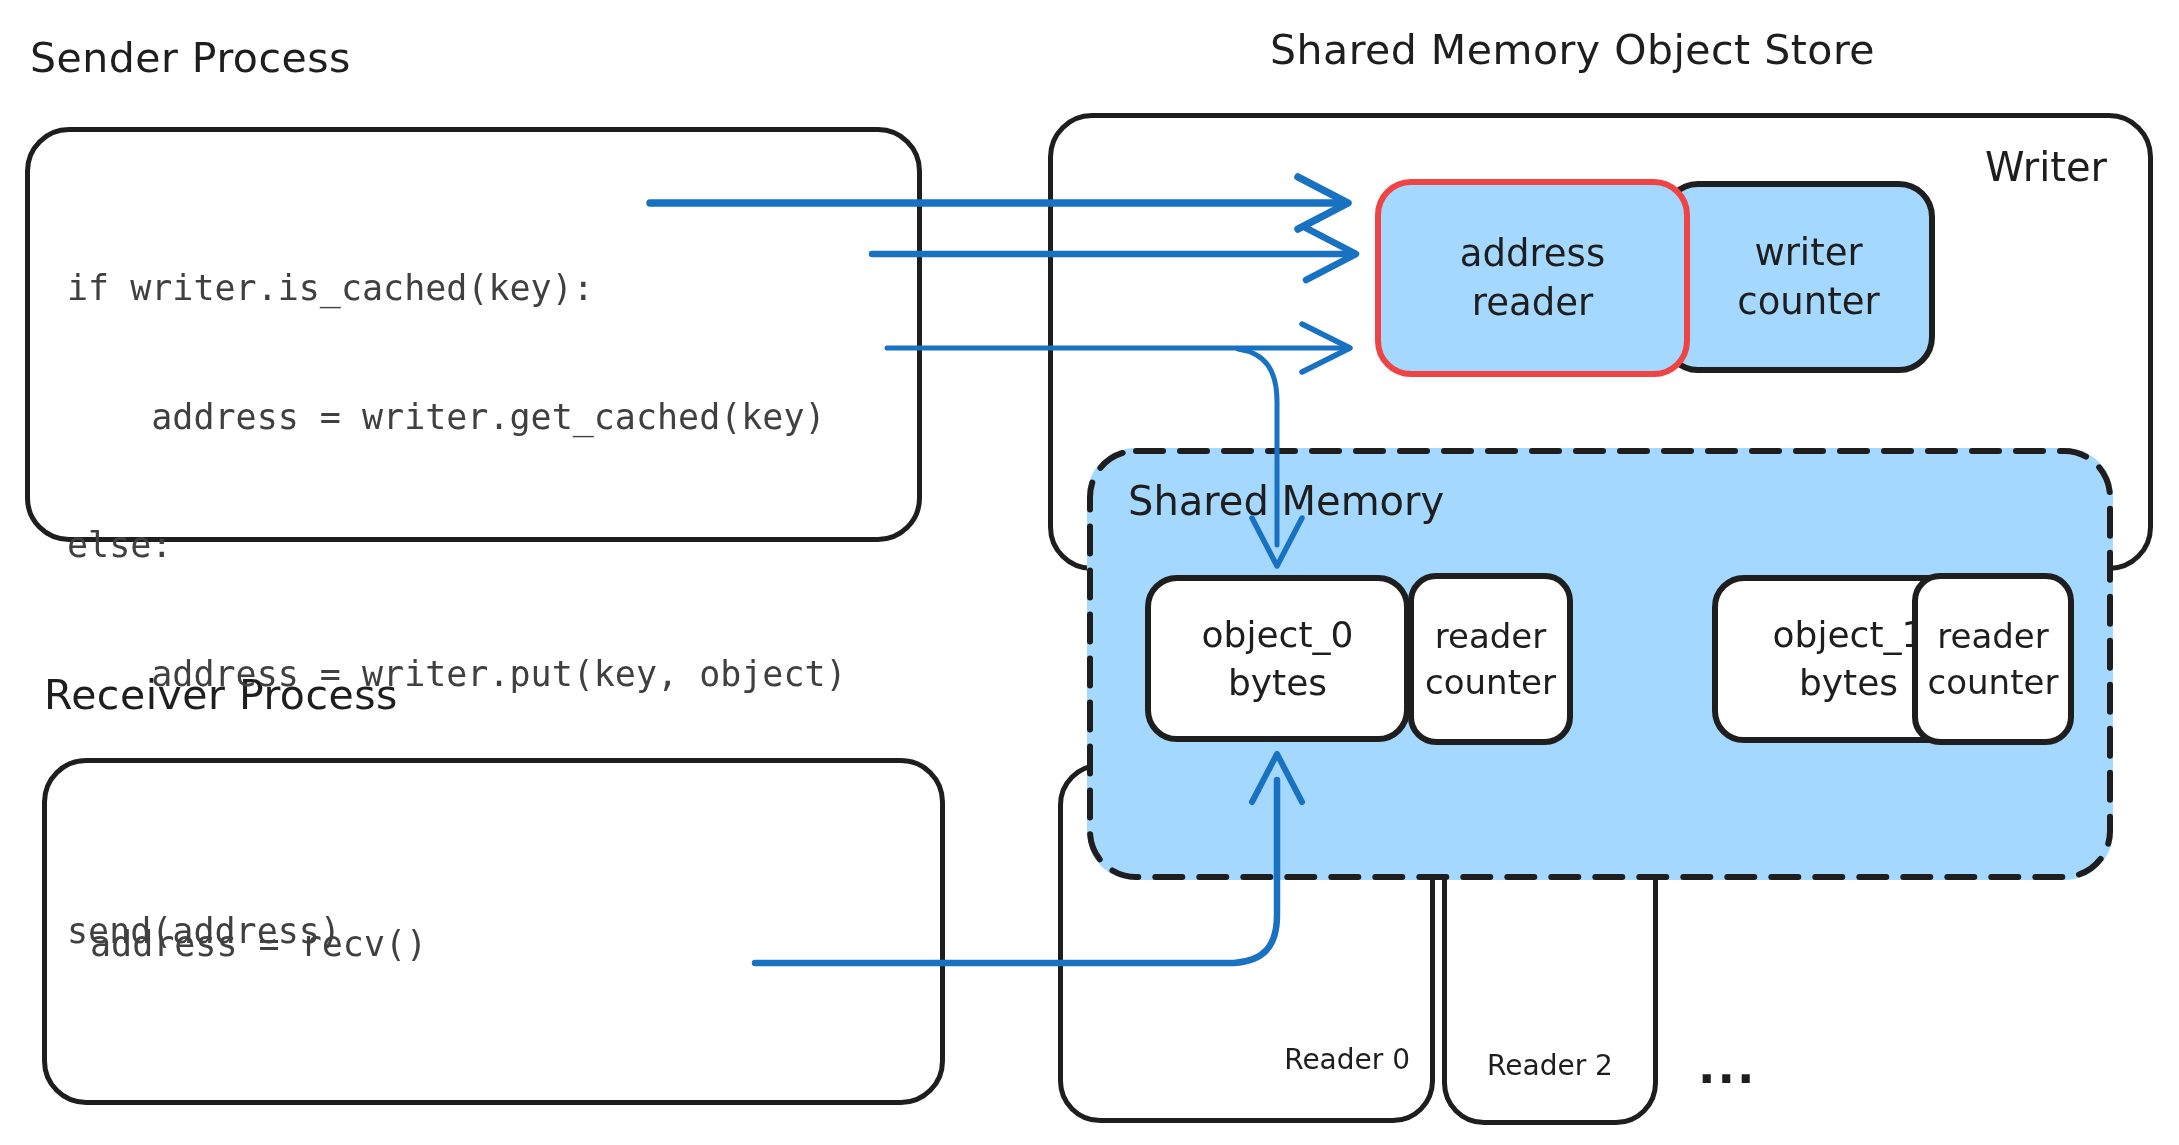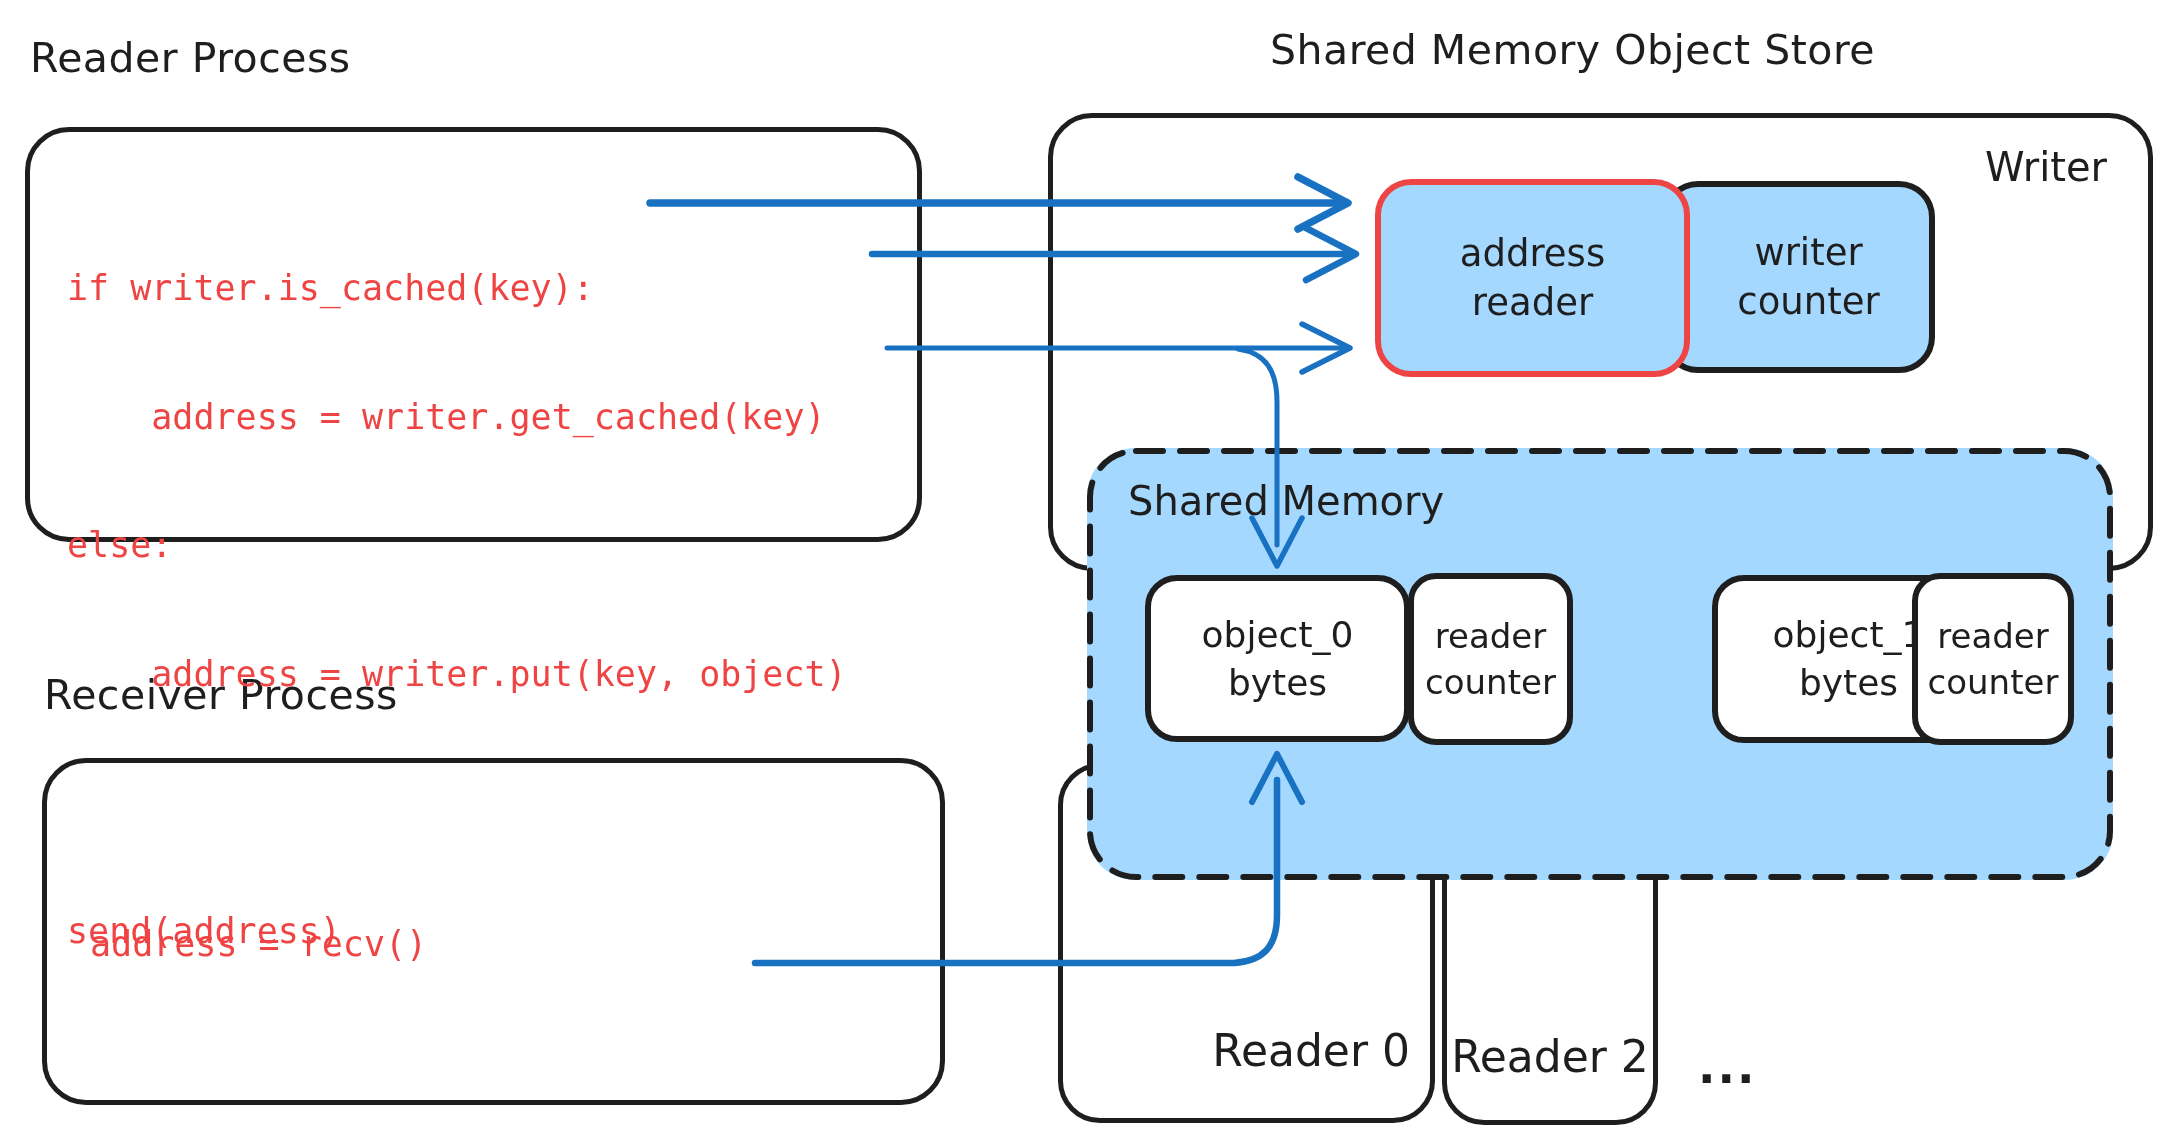--- a/index.html
+++ b/index.html
@@ -17,21 +17,21 @@
   .boxlabel{font-size:40px;white-space:nowrap;}
   .outline{
     border:5px solid #1e1e1e;
     border-radius:44px;
     background:#ffffff;
     box-sizing:border-box;
   }
   .code{
     font-family:"DejaVu Sans Mono", monospace;
     font-size:35px;
-    color:#ef4444;
+    color:#404040;
     white-space:pre;
   }
   .code-line{height:48.5px;line-height:48.5px;}
   .rx-code .code-line{height:49px;line-height:49px;}
 
   
   .sender-title{left:30px;top:34px;}
   .sender-box{left:25px;top:127px;width:897px;height:415px;z-index:1;}
   .sender-code{left:67px;top:184px;z-index:2;}
   .receiver-title{left:44px;top:671px;}
@@ -56,21 +56,21 @@
     display:flex;flex-direction:column;align-items:center;justify-content:center;
     padding-left:20px;
   }
   .twoline{font-size:37px;line-height:49px;text-align:center;white-space:nowrap;}
 
   
   .reader-box{background:#ffffff;border:5px solid #1e1e1e;border-radius:42px;box-sizing:border-box;z-index:2;}
   .reader0-box{left:1058px;top:763px;width:377px;height:360px;}
   .reader1-box{left:1442px;top:763px;width:216px;height:362px;}
   .readern-box{left:1773px;top:758px;width:384px;height:368px;}
-  .reader-label{position:absolute;font-size:44px;white-space:nowrap;}
+  .reader-label{position:absolute;font-size:28px;white-space:nowrap;}
   .reader0-label{right:20px;bottom:42px;}
   .reader1-label{left:50%;transform:translateX(-50%);bottom:38px;}
   .readern-label{right:18px;bottom:34px;}
   .readers-ellipsis{left:1698px;top:1040px;font-size:46px;z-index:2;font-weight:bold;letter-spacing:2px;}
 
   
   .shared-box{
     left:1087px;top:448px;width:1026px;height:432px;
     background:#a5d8ff;border-radius:48px;z-index:10;
   }
@@ -90,21 +90,21 @@
   .rc1-box .twoline,.rc2-box .twoline{font-size:34px;line-height:46px;}
 
   
   .arrows{position:absolute;left:0;top:0;z-index:20;pointer-events:none;}
 </style>
 </head>
 <body>
 
 <div class="canvas">
 
-  <div class="abs hand title sender-title">Reader Process</div>
+  <div class="abs hand title sender-title">Sender Process</div>
   <div class="abs hand title store-title">Shared Memory Object Store</div>
   <div class="abs hand title receiver-title">Receiver Process</div>
 
   <div class="abs outline sender-box"></div>
   <div class="abs code sender-code">
     <div class="code-line">if writer.is_cached(key):</div>
     <div class="code-line">    address = writer.get_cached(key)</div>
     <div class="code-line">else:</div>
     <div class="code-line">    address = writer.put(key, object)</div>
     <div class="code-line"></div>

